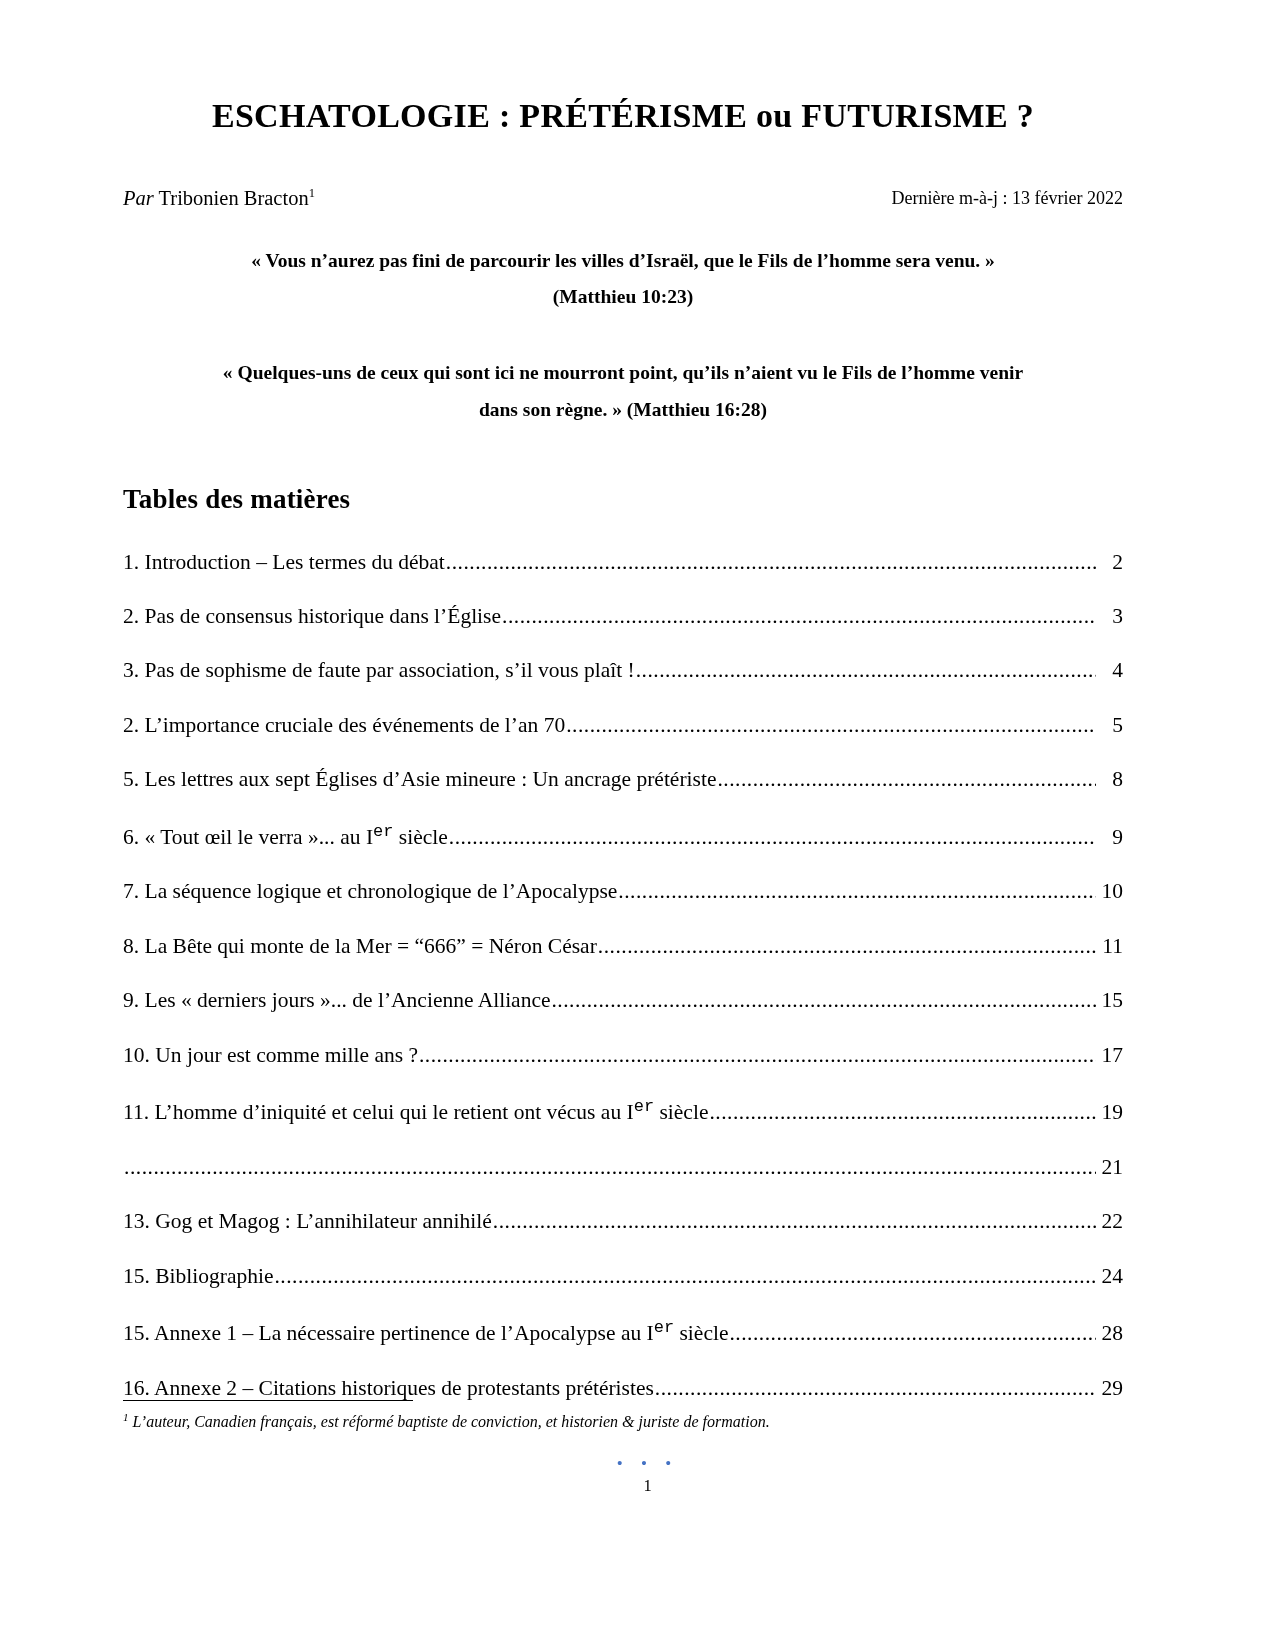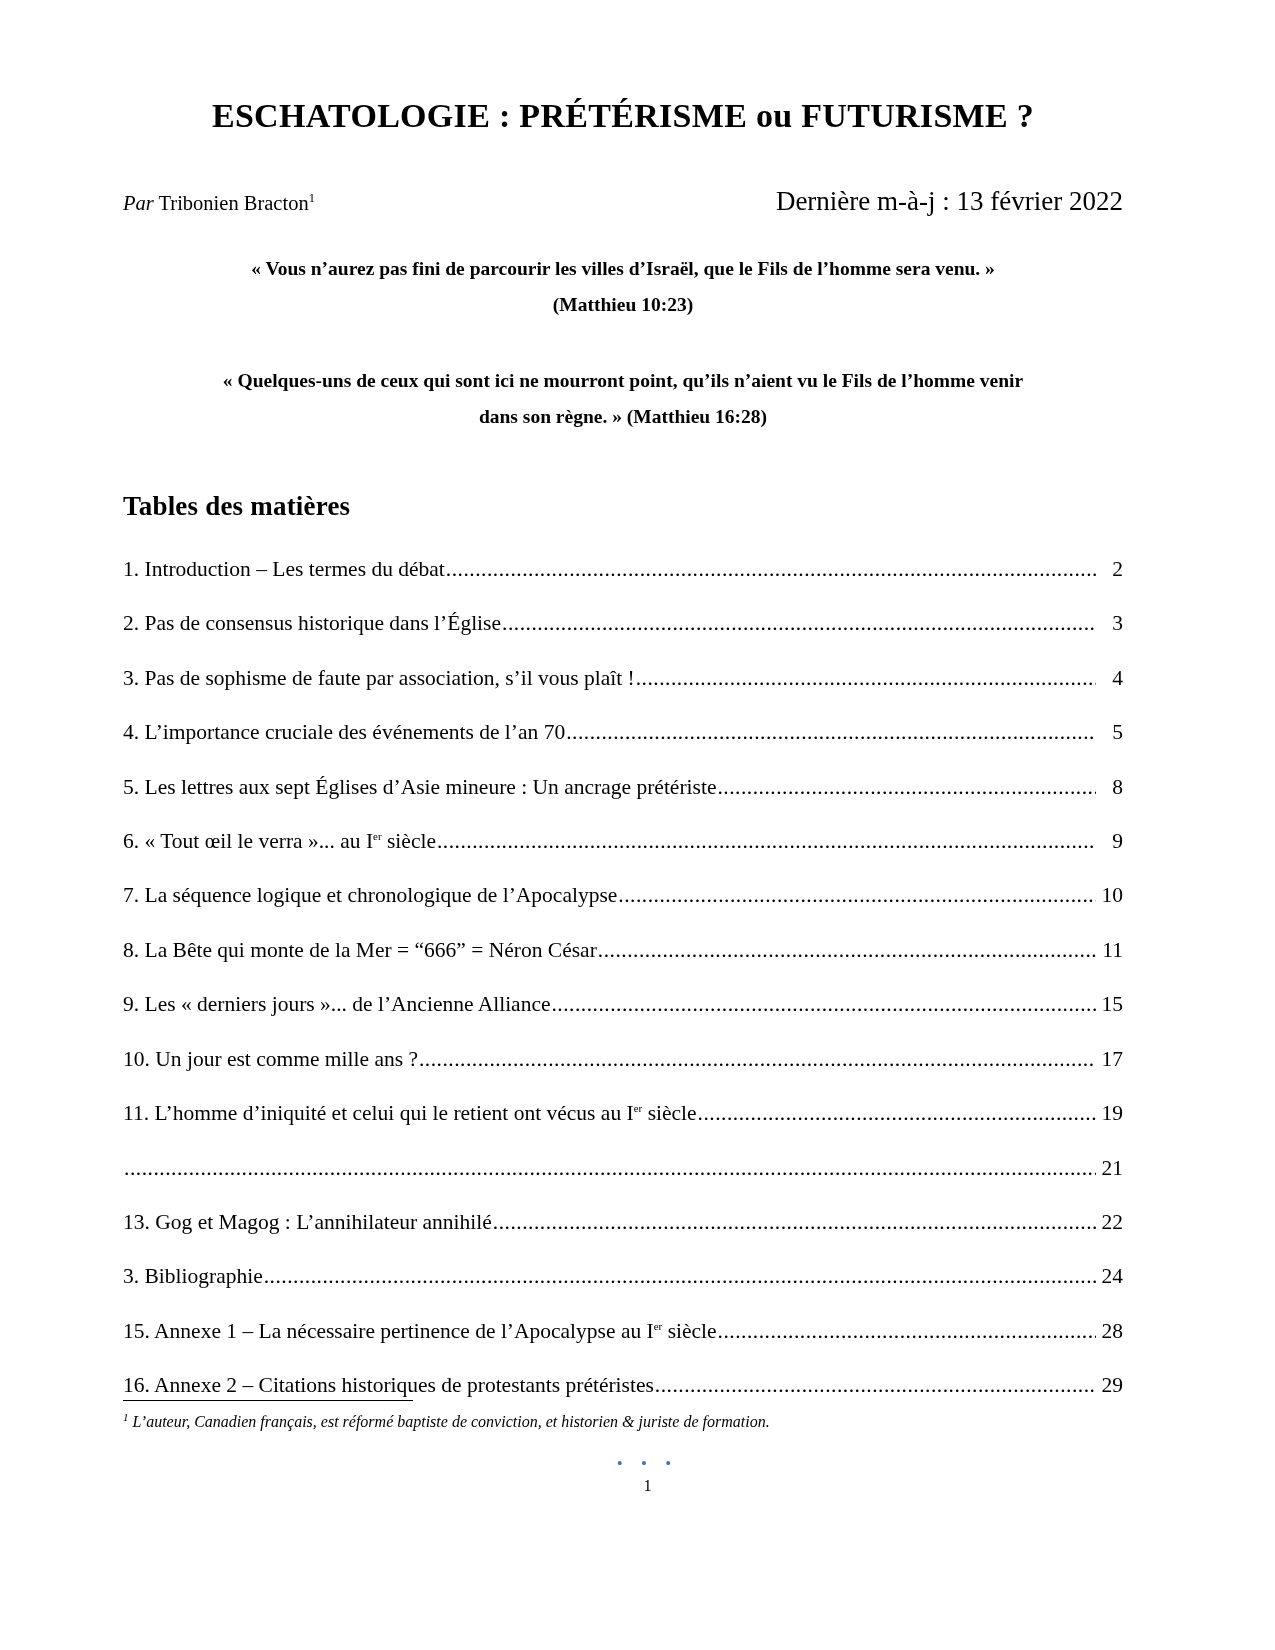--- a/index.html
+++ b/index.html
@@ -49,21 +49,21 @@
     font-size: 20.5px;
   }
   .byline-left .par {
     font-style: italic;
   }
   .byline-left sup {
     font-size: 12.5px;
     vertical-align: super;
   }
   .byline-right {
-    font-size: 27px;
+    font-size: 18px;
   }
   .epigraph {
     margin-top: 34px;
     text-align: center;
     font-weight: bold;
     font-size: 19.5px;
     line-height: 1.85;
   }
   .epigraph.second {
     margin-top: 40px;
@@ -96,22 +96,23 @@
     letter-spacing: 0.5px;
     margin: 0 1px;
     color: #000;
   }
   .toc-page {
     flex: 0 0 auto;
     text-align: right;
     min-width: 26px;
   }
   sup.ordinal {
-    font-size: 11px;
+    font-size: 17px;
     vertical-align: super;
+    font-family: Liberation Mono, monospace;
   }
   .footnote-area {
     position: absolute;
     left: 113px;
     top: 1400px;
     width: 1000px;
     font-style: italic;
   }
   .footnote-rule {
     width: 290px;
@@ -188,21 +189,21 @@
         <span class="toc-page">3</span>
       </div>
 
       <div class="toc-item">
         <span class="toc-label">3. Pas de sophisme de faute par association, s’il vous plaît !</span>
         <span class="toc-dots">..........................................................................................................................................................................</span>
         <span class="toc-page">4</span>
       </div>
 
       <div class="toc-item">
-        <span class="toc-label">4. L’importance cruciale des événements de l’an 70</span>
+        <span class="toc-label">2. L’importance cruciale des événements de l’an 70</span>
         <span class="toc-dots">..........................................................................................................................................................................</span>
         <span class="toc-page">5</span>
       </div>
 
       <div class="toc-item">
         <span class="toc-label">5. Les lettres aux sept Églises d’Asie mineure : Un ancrage prétériste</span>
         <span class="toc-dots">..........................................................................................................................................................................</span>
         <span class="toc-page">8</span>
       </div>
 
@@ -247,21 +248,21 @@
         <span class="toc-page">21</span>
       </div>
 
       <div class="toc-item">
         <span class="toc-label">13. Gog et Magog : L’annihilateur annihilé</span>
         <span class="toc-dots">..........................................................................................................................................................................</span>
         <span class="toc-page">22</span>
       </div>
 
       <div class="toc-item">
-        <span class="toc-label">3. Bibliographie</span>
+        <span class="toc-label">15. Bibliographie</span>
         <span class="toc-dots">..........................................................................................................................................................................</span>
         <span class="toc-page">24</span>
       </div>
 
       <div class="toc-item">
         <span class="toc-label">15. Annexe 1 – La nécessaire pertinence de l’Apocalypse au I<sup class="ordinal">er</sup> siècle</span>
         <span class="toc-dots">..........................................................................................................................................................................</span>
         <span class="toc-page">28</span>
       </div>
 

